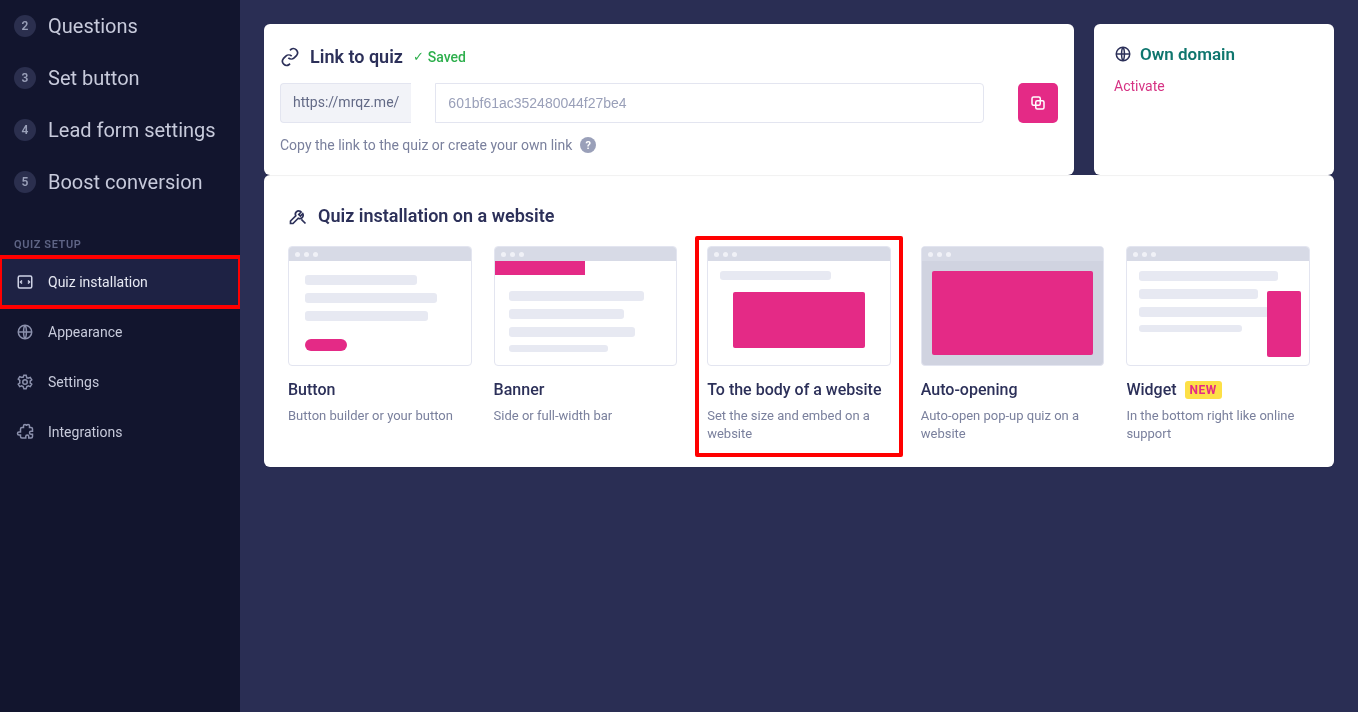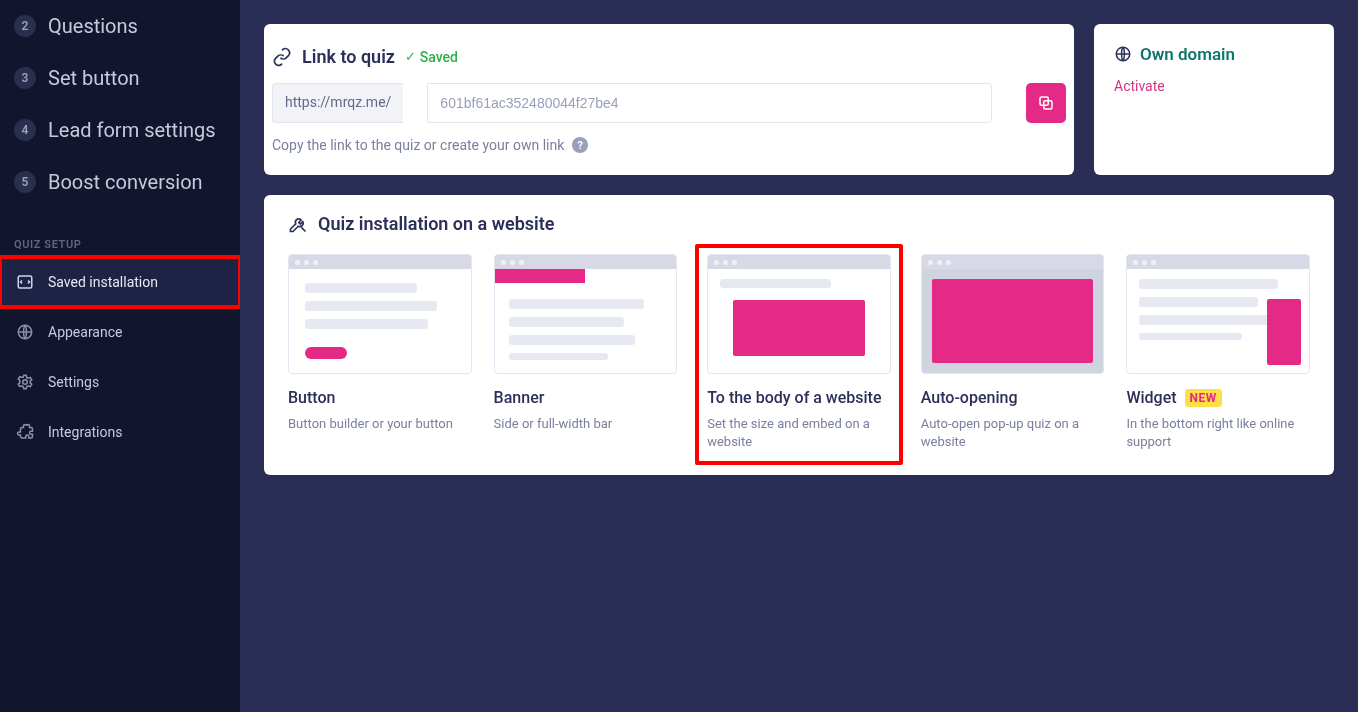--- a/index.html
+++ b/index.html
@@ -60,21 +60,21 @@
     flex: 1;
     background: #2a2e54;
     padding: 24px;
   }
   .row { display: flex; gap: 20px; }
   .card {
     background: #ffffff;
     border-radius: 6px;
     box-shadow: 0 1px 1px rgba(0,0,0,0.06);
   }
-  .link-card { flex: 1; padding: 22px 8px; }
+  .link-card { flex: 1; padding: 22px 16px; }
   .domain-card { width: 240px; padding: 20px 20px 22px 20px; }
   .card-title {
     display: flex; align-items: center; gap: 10px;
     font-size: 18px; font-weight: 600; color: #2c3059;
   }
   .saved-badge {
     display: inline-flex; align-items: center; gap: 4px;
     color: #2eaf4d; font-size: 14px; font-weight: 500;
   }
   .saved-badge .check { font-size: 13px; }
@@ -99,21 +99,21 @@
     display:inline-flex; align-items:center; justify-content:center; font-size:11px; font-weight:700;
   }
   .domain-card .dc-title {
     display:flex; align-items:center; gap:8px; font-size:17px; font-weight:600; color:#0f766e;
   }
   .domain-card .dc-desc {
     margin-top:10px; color:#7a809d; font-size:13px; line-height:1.4;
   }
   .link-action { margin-top:14px; color:#d63384; font-size:14px; cursor:pointer; display:inline-block; }
   
-  .install-card { margin-top:20px; padding:18px 24px 24px 24px; }
+  .install-card { padding:30px 24px 24px 24px; }
   .install-title { display:flex; align-items:center; gap:10px; font-size:18px; font-weight:600; color:#2c3059; }
   .options-row { display:flex; gap:22px; margin-top:20px; }
   .option {
     flex:1; cursor:pointer;
   }
   .option-preview {
     background:#fff; border:1px solid #e3e5f0; border-radius:4px; overflow:hidden;
     height:120px; display:flex; flex-direction:column;
   }
   .browser-bar { height:14px; background:#d7dae6; display:flex; align-items:center; padding-left:6px; gap:4px; }
@@ -172,21 +172,21 @@
 
     <div class="section-label">QUIZ SETUP</div>
 
     <div class="setup-item active highlight-red-border">
       <span class="icon">
         <svg width="18" height="18" viewBox="0 0 24 24" fill="none" stroke="currentColor" stroke-width="2">
             <rect x="3" y="4" width="18" height="16" rx="2"></rect>
             <path d="M8 10l-2 2 2 2M16 10l2 2-2 2"></path>
           </svg>
       </span>
-      <span>Saved installation</span>
+      <span>Quiz installation</span>
     </div>
     <div class="setup-item">
       <span class="icon">
         <svg width="18" height="18" viewBox="0 0 24 24" fill="none" stroke="currentColor" stroke-width="2">
             <circle cx="12" cy="12" r="9"></circle>
             <path d="M3 12h18M12 3c2.5 3 2.5 15 0 18M12 3c-2.5 3-2.5 15 0 18"></path>
           </svg>
       </span>
       <span>Appearance</span>
     </div>

